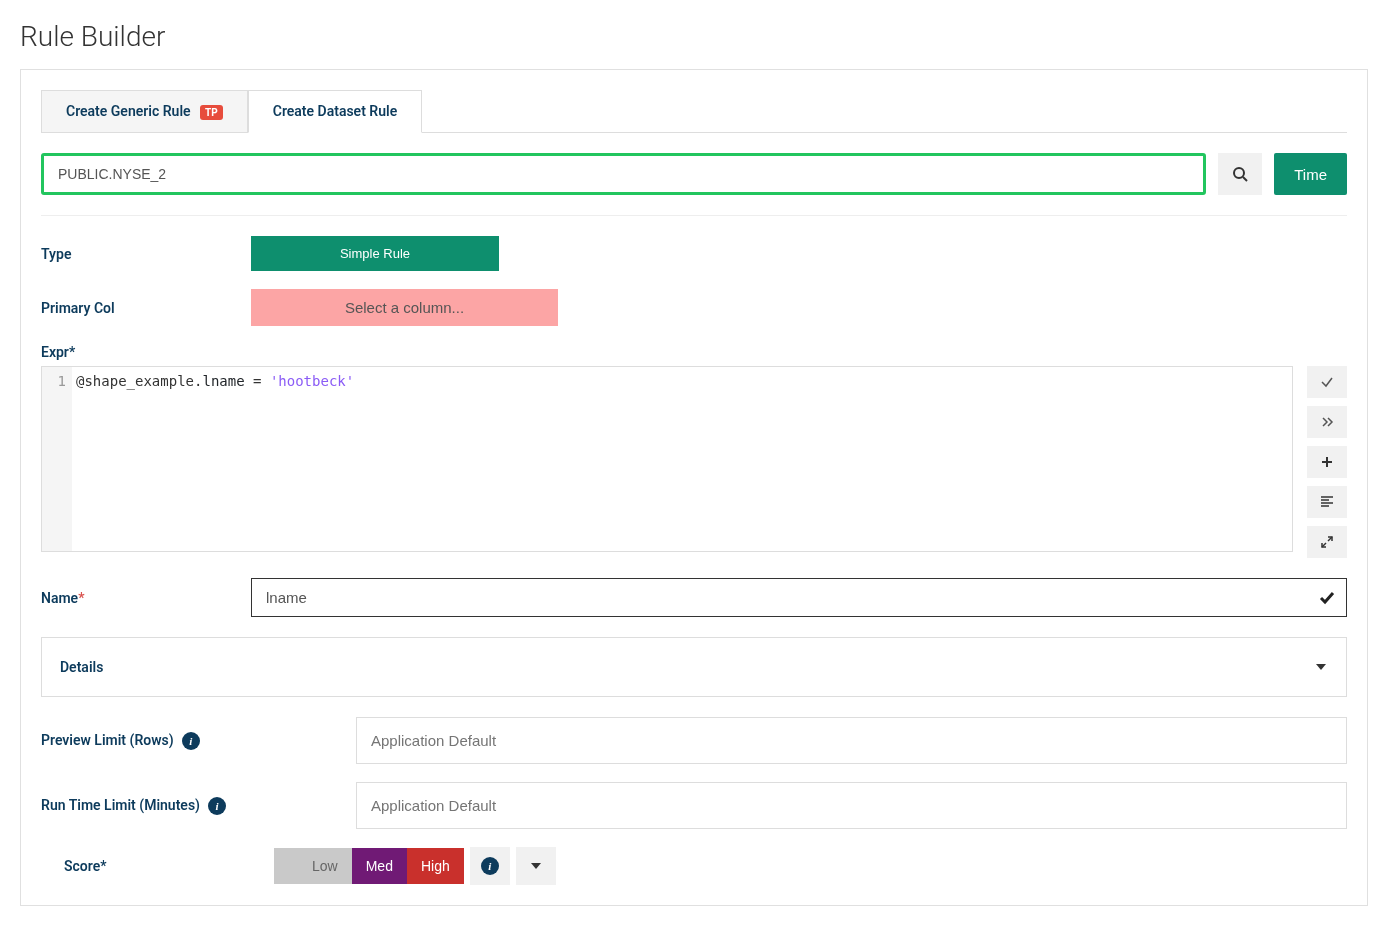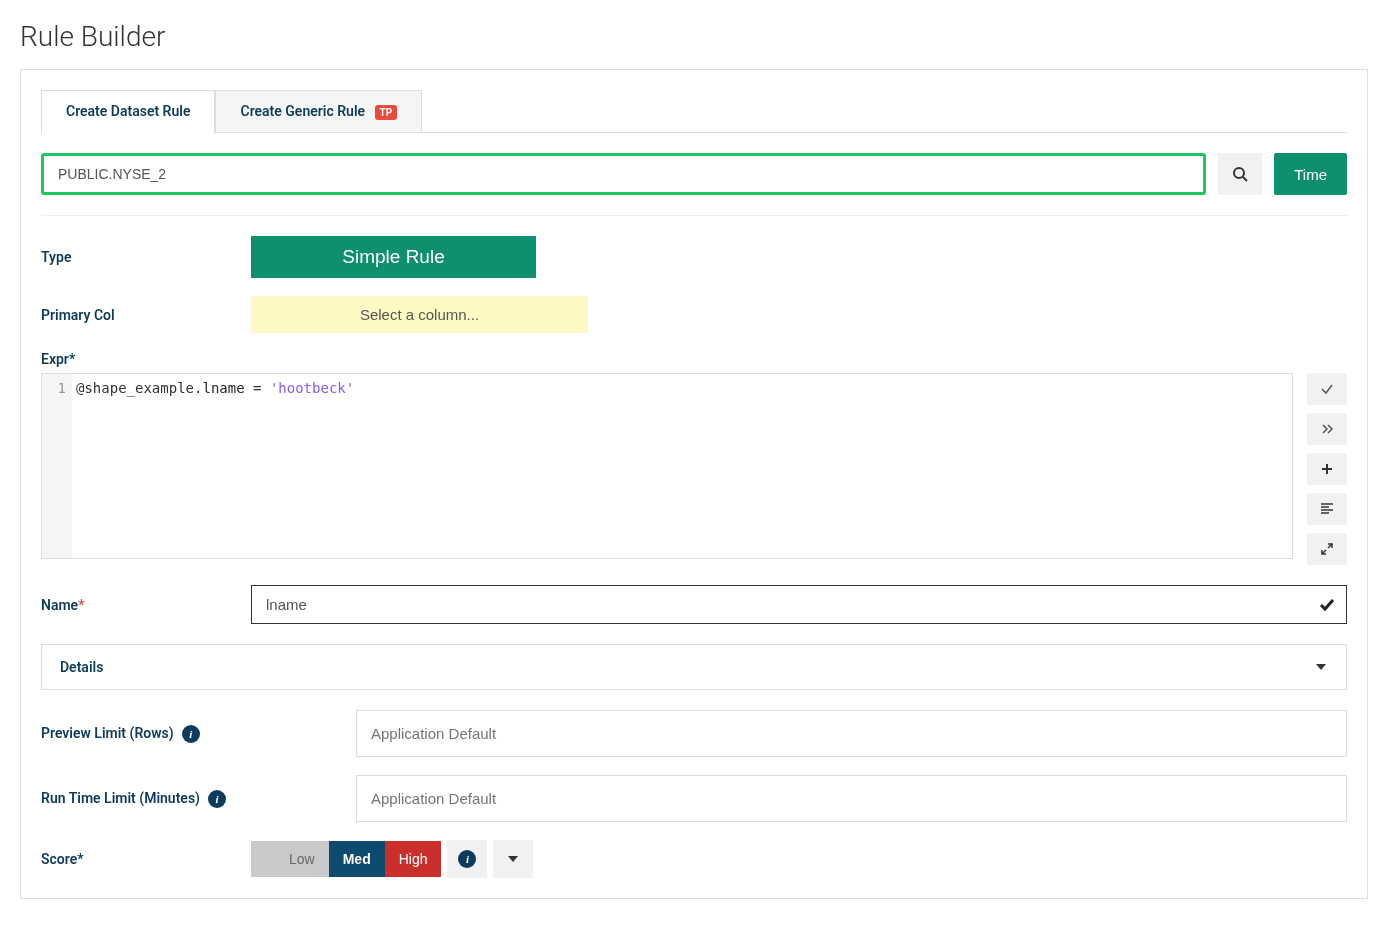--- a/index.html
+++ b/index.html
@@ -93,30 +93,30 @@
   font-weight: 600;
   color: #0d3b5c;
   font-size: 14px;
 }
 .form-label .req { color: #d9534f; }
 .btn-type {
   background: #0e8f6e;
   color: #fff;
   border: none;
   padding: 10px 0;
-  width: 285px;
-  font-size: 19px;
+  width: 248px;
+  font-size: 13px;
   cursor: pointer;
 }
 .btn-select-col {
-  background: #fef9c3;
+  background: #fca5a5;
   color: #555;
   border: none;
   padding: 10px 0;
-  width: 337px;
+  width: 307px;
   font-size: 15px;
   cursor: pointer;
 }
 .expr-label {
   font-weight: 600;
   color: #0d3b5c;
   font-size: 14px;
   margin-bottom: 6px;
 }
 .expr-container {
@@ -182,21 +182,21 @@
 }
 .name-check {
   position: absolute;
   right: 12px;
   top: 50%;
   transform: translateY(-50%);
   color: #333;
 }
 .details-header {
   border: 1px solid #ddd;
-  padding: 14px 18px;
+  padding: 21px 18px;
   display: flex;
   justify-content: space-between;
   align-items: center;
   margin-bottom: 20px;
   cursor: pointer;
 }
 .details-title {
   font-weight: 600;
   color: #0d3b5c;
   font-size: 14px;
@@ -239,34 +239,35 @@
 }
 .score-row {
   display: flex;
   align-items: center;
 }
 .score-label {
   width: 210px;
   font-weight: 600;
   color: #0d3b5c;
   font-size: 14px;
+  margin-left: 23px;
 }
 .score-btns {
   display: flex;
   gap: 0;
 }
 .score-btn {
   padding: 10px 14px;
   border: none;
   font-size: 14px;
   cursor: pointer;
   color: #fff;
 }
 .score-low { background: #c9c9c9; color: #666; padding-left: 38px; }
-.score-med { background: #0c4a6e; color: #fff; font-weight: bold; }
+.score-med { background: #701a75; color: #fff; }
 .score-high { background: #c9302c; color: #fff; }
 .score-info-btn, .score-drop-btn {
   background: #f1f1f1;
   border: none;
   width: 40px;
   height: 38px;
   display: flex;
   align-items: center;
   justify-content: center;
   cursor: pointer;
@@ -275,26 +276,26 @@
 svg { display: block; }
 </style>
 </head>
 <body>
 
 <h1 class="page-title">Rule Builder</h1>
 
 <div class="panel">
 
   <div class="tabs">
-    <div class="tab active">
-      <span>Create Dataset Rule</span>
-    </div>
     <div class="tab">
       <span>Create Generic Rule</span>
       <span class="tp-badge">TP</span>
+    </div>
+    <div class="tab active">
+      <span>Create Dataset Rule</span>
     </div>
   </div>
 
   <div class="search-row">
     <input class="search-input" type="text" value="PUBLIC.NYSE_2" style="">
     <button class="btn-icon-search">
       <svg width="16" height="16" viewBox="0 0 16 16" fill="none" stroke="#333" stroke-width="2">
           <circle cx="7" cy="7" r="5"></circle>
           <line x1="11" y1="11" x2="15" y2="15"></line>
         </svg>

